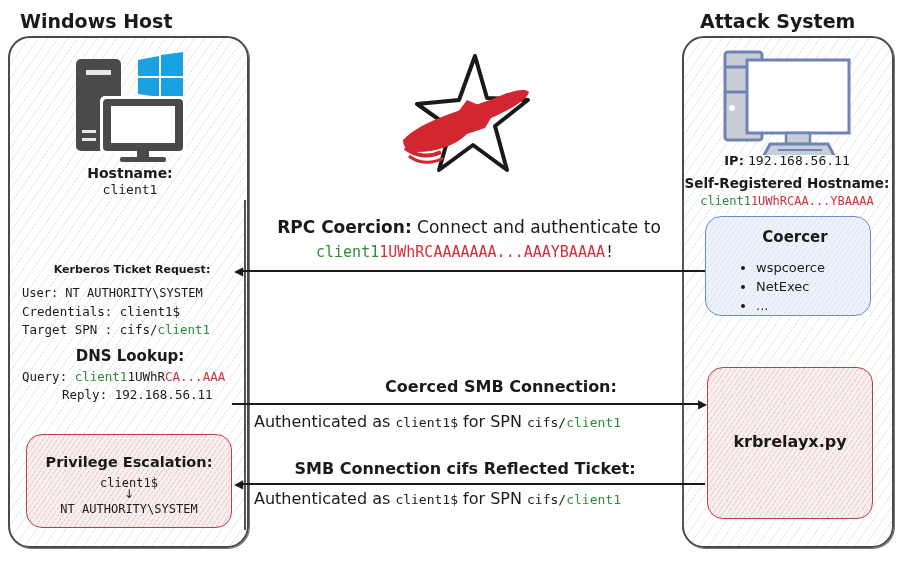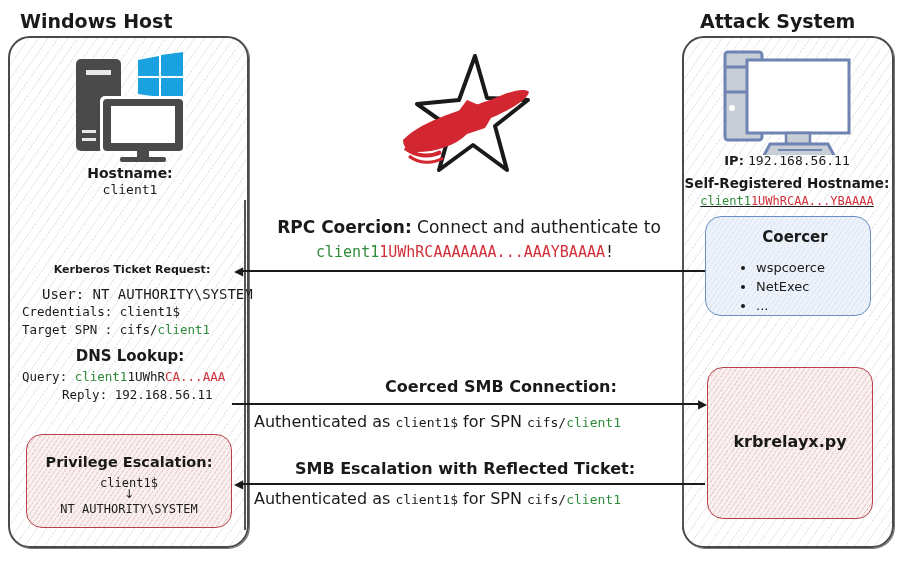--- a/index.html
+++ b/index.html
@@ -45,21 +45,21 @@
   <rect x="33" y="49" width="80" height="52" rx="4" fill="#4a4a4a"></rect>
   <rect x="41" y="56" width="64" height="37" fill="#ffffff"></rect>
   <rect x="67" y="101" width="12" height="7" fill="#4a4a4a"></rect>
   <rect x="50" y="107" width="46" height="5" rx="2" fill="#4a4a4a"></rect>
 </svg>
 
 <div class="abs center bold" style="left:20px;top:165px;width:220px;font-size:14px;">Hostname:</div>
 <div class="abs center mono" style="left:20px;top:182px;width:220px;font-size:13px;">client1</div>
 
 <div class="abs bold" style="left:22px;top:263px;width:220px;font-size:11px;text-align:center;">Kerberos Ticket Request:</div>
-<div class="abs mono" style="left:22px;top:286px;font-size:14px;margin-left:20px;">User: NT AUTHORITY\SYSTEM</div>
+<div class="abs mono" style="left:22px;top:286px;font-size:12px;">User: NT AUTHORITY\SYSTEM</div>
 <div class="abs mono" style="left:22px;top:304px;font-size:12.5px;">Credentials: client1$</div>
 <div class="abs mono" style="left:22px;top:322px;font-size:12.5px;"><span>Target SPN : cifs/</span><span class="green">client1</span></div>
 
 <div class="abs bold center" style="left:20px;top:347px;width:220px;font-size:15px;">DNS Lookup:</div>
 <div class="abs mono" style="left:22px;top:369px;font-size:12.5px;"><span>Query: </span><span class="green">client1</span><span>1UWhR</span><span class="red">CA...AAA</span></div>
 <div class="abs mono" style="left:22px;top:387px;font-size:12.5px;padding-left:40px;">Reply: 192.168.56.11</div>
 
 <div class="redbox" style="left:26px;top:434px;width:204px;height:92px;"></div>
 <div class="abs bold center" style="left:26px;top:454px;width:206px;font-size:14.5px;">Privilege Escalation:</div>
 <div class="abs mono center" style="left:26px;top:476px;width:206px;font-size:12px;">client1$</div>
@@ -75,21 +75,21 @@
   <circle cx="12" cy="58" r="3" fill="#ffffff"></circle>
   <rect x="27" y="10" width="102" height="73" fill="#ffffff" stroke="#6f84b3" stroke-width="3"></rect>
   <rect x="66" y="83" width="24" height="11" fill="#c9cdd6" stroke="#6f84b3" stroke-width="2.5"></rect>
   <polygon points="40,113 50,94 108,94 118,113" fill="#c9cdd6" stroke="#6f84b3" stroke-width="3"></polygon>
   <line x1="58" y1="100" x2="102" y2="100" stroke="#6f84b3" stroke-width="2"></line>
   <line x1="55" y1="106" x2="106" y2="106" stroke="#6f84b3" stroke-width="2"></line>
 </svg>
 
 <div class="abs center" style="left:684px;top:153px;width:206px;font-size:13px;"><span class="bold">IP:</span> <span class="mono">192.168.56.11</span></div>
 <div class="abs bold center" style="left:684px;top:175px;width:206px;font-size:13.5px;">Self-Registered Hostname:</div>
-<div class="abs mono center" style="left:684px;top:194px;width:206px;font-size:12px;text-decoration:underline;"><span class="green">client1</span><span class="red">1UWhRCAA...YBAAAA</span></div>
+<div class="abs mono center" style="left:684px;top:194px;width:206px;font-size:12px;"><span class="green">client1</span><span class="red">1UWhRCAA...YBAAAA</span></div>
 
 <div class="coercer" style="left:705px;top:216px;width:164px;height:98px;"></div>
 <div class="abs bold center" style="left:705px;top:228px;width:180px;font-size:15px;">Coercer</div>
 <ul class="abs" style="left:720px;top:246px;margin:12px;padding-left:24px;font-size:13px;line-height:19px;">
   <li>wspcoerce</li>
   <li>NetExec</li>
   <li>...</li>
 </ul>
 
 <div class="redbox" style="left:707px;top:367px;width:164px;height:150px;"></div>
@@ -109,16 +109,16 @@
 <div class="label center" style="left:264px;top:217px;width:410px;font-size:17px;"><span class="bold">RPC Coercion:</span><span> Connect and authenticate to</span></div>
 <div class="label mono center" style="left:250px;top:243px;width:430px;font-size:15px;"><span class="green">client1</span><span class="red">1UWhRCAAAAAAA...AAAYBAAAA</span><span>!</span></div>
 <div class="arrowline" style="left:240px;top:270px;width:465px;"></div>
 <div class="abs" style="left:234px;top:265px;font-size:12px;line-height:12px;">◀</div>
 
 <div class="label bold center" style="left:250px;top:377px;width:430px;font-size:16px;padding-left:36px;">Coerced SMB Connection:</div>
 <div class="arrowline" style="left:232px;top:403px;width:470px;"></div>
 <div class="abs" style="left:698px;top:398px;font-size:12px;line-height:12px;">▶</div>
 <div class="label" style="left:254px;top:412px;font-size:16px;"><span>Authenticated as </span><span class="mono" style="font-size:13px;">client1$</span><span> for SPN </span><span class="mono" style="font-size:13px;">cifs/</span><span class="mono green" style="font-size:13px;">client1</span></div>
 
-<div class="label bold center" style="left:250px;top:459px;width:430px;font-size:16px;">SMB Escalation with Reflected Ticket:</div>
+<div class="label bold center" style="left:250px;top:459px;width:430px;font-size:16px;">SMB Connection cifs Reflected Ticket:</div>
 <div class="arrowline" style="left:240px;top:483px;width:465px;"></div>
 <div class="abs" style="left:234px;top:478px;font-size:12px;line-height:12px;">◀</div>
 <div class="label" style="left:254px;top:489px;font-size:16px;"><span>Authenticated as </span><span class="mono" style="font-size:13px;">client1$</span><span> for SPN </span><span class="mono" style="font-size:13px;">cifs/</span><span class="mono green" style="font-size:13px;">client1</span></div>
 
 </body></html>

